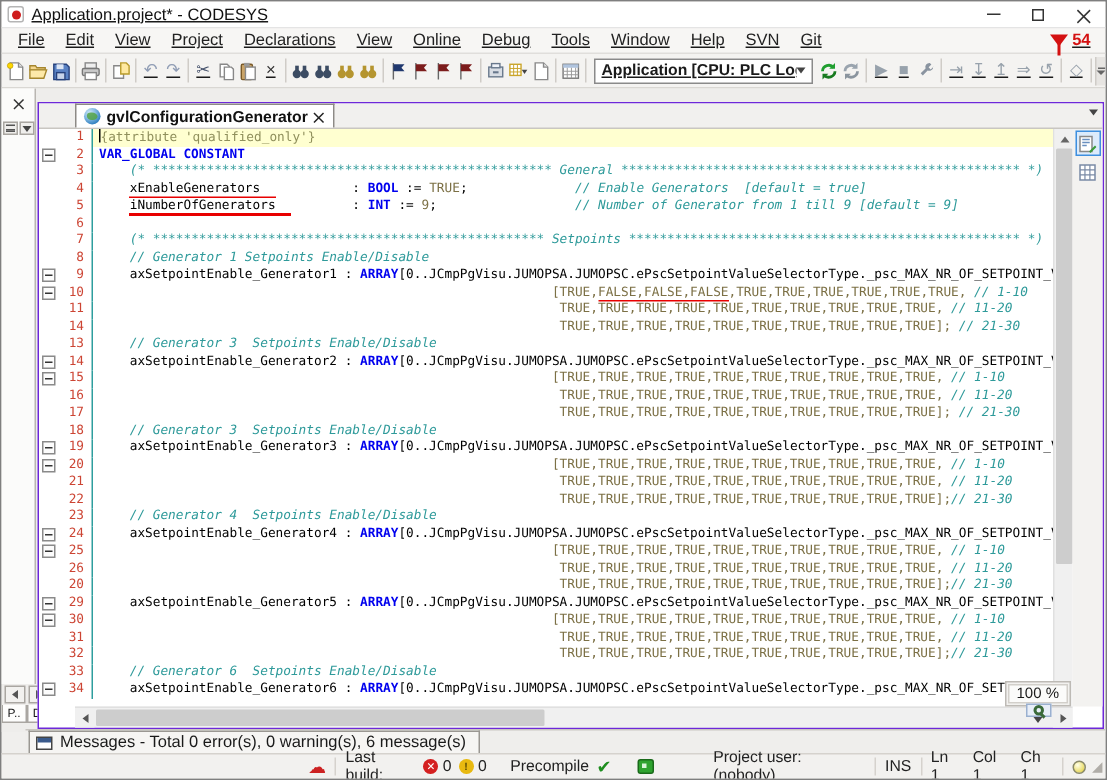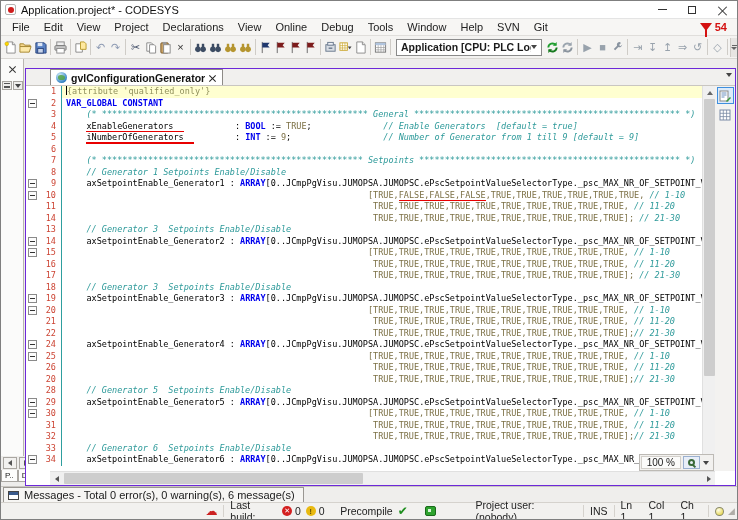--- a/index.html
+++ b/index.html
@@ -1,19 +1,19 @@
 <!DOCTYPE html>
 <html><head>
 <meta charset="utf-8">
 <style>
   html,body{margin:0;padding:0;background:#d4d0c8;}
   *{box-sizing:border-box;}
   .win{width:738px;height:520px;background:#f0efed;border:1px solid #7f7f7f;
        font-family:"Liberation Sans","DejaVu Sans",sans-serif;font-size:11px;color:#1a1a1a;
-       position:relative;overflow:hidden;}
+       position:relative;overflow:hidden;text-decoration:underline;}
   
   .titlebar{height:18px;background:#ffffff;display:flex;align-items:center;padding-left:4px;border-bottom:1px solid #e4e4e4;}
   .applogo{width:11px;height:11px;border:1px solid #b5b5b5;background:#fff;border-radius:2px;display:inline-flex;align-items:center;justify-content:center;margin-right:5px;}
   .applogo i{width:6px;height:6px;background:#cf1c1c;border-radius:50%;}
   .title-text{font-size:11px;color:#111;}
   .wctrl{margin-left:auto;display:flex;height:100%;}
   .wbtn{width:30px;height:100%;display:flex;align-items:center;justify-content:center;}
   .ic-min{width:9px;height:1px;background:#333;}
   .ic-max{width:8px;height:8px;border:1px solid #333;}
   .ic-x{position:relative;width:9px;height:9px;}
@@ -88,28 +88,28 @@
   .vsb{position:absolute;top:17px;bottom:14px;right:20px;width:13px;background:#f0f0f0;border-left:1px solid #e0e0e0;}
   .sb-btn{width:13px;height:13px;background:#f0f0f0;display:flex;align-items:center;justify-content:center;}
   .tri-u{width:0;height:0;border-left:3px solid transparent;border-right:3px solid transparent;border-bottom:4px solid #666;}
   .vthumb{position:absolute;top:13px;left:1px;width:11px;height:72%;background:#cdcdcd;border-radius:1px;}
   .viewbtns{position:absolute;top:17px;right:0;width:20px;bottom:14px;background:#f3f2f0;display:flex;flex-direction:column;align-items:center;padding-top:1px;gap:2px;}
   .vbtn{width:17px;height:17px;border:1px solid transparent;display:flex;align-items:center;justify-content:center;background:#f3f2f0;}
   .vbtn.sel{border:1px solid #3f8fde;background:#dcebfb;}
   .hsb{position:absolute;left:24px;right:20px;bottom:0;height:14px;background:#f0f0f0;border-top:1px solid #e0e0e0;display:flex;align-items:center;}
   .hthumb{height:11px;width:45%;background:#cdcdcd;margin-left:1px;border-radius:1px;}
   .hsb .spacer{flex:1;}
-  .zoomctl{position:absolute;right:21px;bottom:14px;height:17px;display:flex;align-items:center;background:#f2f1ef;border:1px solid #bdbab5;padding:1px;}
+  .zoomctl{position:absolute;right:21px;bottom:14px;height:17px;display:flex;align-items:center;background:#f2f1ef;border:1px solid #bdbab5;padding:1px;flex-direction:column;}
   .zoom-label{font-size:10px;padding:0 5px;background:#fbfbfa;border:1px solid #d2cfca;height:13px;line-height:12px;}
   .zoom-mag{width:17px;height:13px;display:flex;align-items:center;justify-content:center;border:1px solid #9ab0d0;background:#e8eef8;margin-left:2px;}
   .mag{width:7px;height:7px;border:2px solid #3a6a3a;border-radius:50%;position:relative;}
   .mag:after{content:"";position:absolute;right:-3px;bottom:-3px;width:4px;height:2px;background:#3a6a3a;transform:rotate(45deg);}
   .zoom-dd{margin:0 3px;}
   
-  .msgbar{position:absolute;left:0;right:0;bottom:17px;height:16px;background:#efeeec;border-top:1px solid #c9c6c1;display:flex;align-items:center;}
+  .msgbar{position:absolute;left:16px;right:0;bottom:17px;height:16px;background:#efeeec;border-top:1px solid #c9c6c1;display:flex;align-items:center;}
   .msgtab{height:15px;display:flex;align-items:center;gap:5px;border:1px solid #9a9792;border-bottom:none;background:#f6f5f3;margin-left:2px;padding:0 8px 0 4px;}
   .msg-icon{width:11px;height:9px;border:1px solid #444;background:#fff;position:relative;}
   .msg-icon:after{content:"";position:absolute;left:0;top:0;width:9px;height:3px;background:#3a5a8c;}
   
   .statusbar{position:absolute;left:0;right:0;bottom:0;height:17px;background:#f2f1ef;border-top:1px solid #d5d2cd;display:flex;align-items:center;font-size:10.5px;color:#222;}
   .sb-sep{width:1px;height:12px;background:#d5d2cd;margin:0 6px;}
   .cloud{color:#cc2222;font-size:12px;line-height:12px;}
   .errdot,.warndot{width:10px;height:10px;border-radius:50%;display:inline-flex;align-items:center;justify-content:center;color:#fff;font-size:7px;font-weight:bold;}
   .errdot{background:#d42020;}
   .warndot{background:#e8b910;color:#5a4a00;}
@@ -437,25 +437,25 @@
             <div class="crow"><span class="fold"></span><span class="lnum">13</span><span class="ctext"><span>    </span><span class="c">// Generator 3  Setpoints Enable/Disable</span></span></div>
             <div class="crow"><span class="fold"><span class="fbox"></span></span><span class="lnum">14</span><span class="ctext"><span>    </span><span class="">axSetpointEnable_Generator2 : </span><span class="k">ARRAY</span><span class="">[0..JCmpPgVisu.JUMOPSA.JUMOPSC.ePscSetpointValueSelectorType._psc_MAX_NR_OF_SETPOINT_VALUES -</span></span></div>
             <div class="crow"><span class="fold"><span class="fbox"></span></span><span class="lnum">15</span><span class="ctext"><span>                                                           </span><span class="v">[TRUE,TRUE,TRUE,TRUE,TRUE,TRUE,TRUE,TRUE,TRUE,TRUE,</span><span class="c"> // 1-10</span></span></div>
             <div class="crow"><span class="fold"></span><span class="lnum">16</span><span class="ctext"><span>                                                            </span><span class="v">TRUE,TRUE,TRUE,TRUE,TRUE,TRUE,TRUE,TRUE,TRUE,TRUE,</span><span class="c"> // 11-20</span></span></div>
             <div class="crow"><span class="fold"></span><span class="lnum">17</span><span class="ctext"><span>                                                            </span><span class="v">TRUE,TRUE,TRUE,TRUE,TRUE,TRUE,TRUE,TRUE,TRUE,TRUE];</span><span class="c"> // 21-30</span></span></div>
             <div class="crow"><span class="fold"></span><span class="lnum">18</span><span class="ctext"><span>    </span><span class="c">// Generator 3  Setpoints Enable/Disable</span></span></div>
             <div class="crow"><span class="fold"><span class="fbox"></span></span><span class="lnum">19</span><span class="ctext"><span>    </span><span class="">axSetpointEnable_Generator3 : </span><span class="k">ARRAY</span><span class="">[0..JCmpPgVisu.JUMOPSA.JUMOPSC.ePscSetpointValueSelectorType._psc_MAX_NR_OF_SETPOINT_VALUES -</span></span></div>
             <div class="crow"><span class="fold"><span class="fbox"></span></span><span class="lnum">20</span><span class="ctext"><span>                                                           </span><span class="v">[TRUE,TRUE,TRUE,TRUE,TRUE,TRUE,TRUE,TRUE,TRUE,TRUE,</span><span class="c"> // 1-10</span></span></div>
             <div class="crow"><span class="fold"></span><span class="lnum">21</span><span class="ctext"><span>                                                            </span><span class="v">TRUE,TRUE,TRUE,TRUE,TRUE,TRUE,TRUE,TRUE,TRUE,TRUE,</span><span class="c"> // 11-20</span></span></div>
             <div class="crow"><span class="fold"></span><span class="lnum">22</span><span class="ctext"><span>                                                            </span><span class="v">TRUE,TRUE,TRUE,TRUE,TRUE,TRUE,TRUE,TRUE,TRUE,TRUE];</span><span class="c">// 21-30</span></span></div>
+            <div class="crow"><span class="fold"></span><span class="lnum">23</span><span class="ctext"><span>    </span><span class="c">// Generator 4  Setpoints Enable/Disable</span></span></div>
             <div class="crow"><span class="fold"><span class="fbox"></span></span><span class="lnum">24</span><span class="ctext"><span>    </span><span class="">axSetpointEnable_Generator4 : </span><span class="k">ARRAY</span><span class="">[0..JCmpPgVisu.JUMOPSA.JUMOPSC.ePscSetpointValueSelectorType._psc_MAX_NR_OF_SETPOINT_VALUES -</span></span></div>
             <div class="crow"><span class="fold"><span class="fbox"></span></span><span class="lnum">25</span><span class="ctext"><span>                                                           </span><span class="v">[TRUE,TRUE,TRUE,TRUE,TRUE,TRUE,TRUE,TRUE,TRUE,TRUE,</span><span class="c"> // 1-10</span></span></div>
             <div class="crow"><span class="fold"></span><span class="lnum">26</span><span class="ctext"><span>                                                            </span><span class="v">TRUE,TRUE,TRUE,TRUE,TRUE,TRUE,TRUE,TRUE,TRUE,TRUE,</span><span class="c"> // 11-20</span></span></div>
             <div class="crow"><span class="fold"></span><span class="lnum">20</span><span class="ctext"><span>                                                            </span><span class="v">TRUE,TRUE,TRUE,TRUE,TRUE,TRUE,TRUE,TRUE,TRUE,TRUE];</span><span class="c">// 21-30</span></span></div>
-            <div class="crow"><span class="fold"></span><span class="lnum">28</span><span class="ctext"><span>    </span><span class="c">// Generator 5  Setpoints Enable/Disable</span></span></div>
             <div class="crow"><span class="fold"><span class="fbox"></span></span><span class="lnum">29</span><span class="ctext"><span>    </span><span class="">axSetpointEnable_Generator5 : </span><span class="k">ARRAY</span><span class="">[0..JCmpPgVisu.JUMOPSA.JUMOPSC.ePscSetpointValueSelectorType._psc_MAX_NR_OF_SETPOINT_VALUES -</span></span></div>
             <div class="crow"><span class="fold"><span class="fbox"></span></span><span class="lnum">30</span><span class="ctext"><span>                                                           </span><span class="v">[TRUE,TRUE,TRUE,TRUE,TRUE,TRUE,TRUE,TRUE,TRUE,TRUE,</span><span class="c"> // 1-10</span></span></div>
             <div class="crow"><span class="fold"></span><span class="lnum">31</span><span class="ctext"><span>                                                            </span><span class="v">TRUE,TRUE,TRUE,TRUE,TRUE,TRUE,TRUE,TRUE,TRUE,TRUE,</span><span class="c"> // 11-20</span></span></div>
             <div class="crow"><span class="fold"></span><span class="lnum">32</span><span class="ctext"><span>                                                            </span><span class="v">TRUE,TRUE,TRUE,TRUE,TRUE,TRUE,TRUE,TRUE,TRUE,TRUE];</span><span class="c">// 21-30</span></span></div>
             <div class="crow"><span class="fold"></span><span class="lnum">33</span><span class="ctext"><span>    </span><span class="c">// Generator 6  Setpoints Enable/Disable</span></span></div>
             <div class="crow"><span class="fold"><span class="fbox"></span></span><span class="lnum">34</span><span class="ctext"><span>    </span><span class="">axSetpointEnable_Generator6 : </span><span class="k">ARRAY</span><span class="">[0..JCmpPgVisu.JUMOPSA.JUMOPSC.ePscSetpointValueSelectorType._psc_MAX_NR_OF_SETPOINT_VALUES -</span></span></div>
           </div>
       </div>
 
       <div class="vsb">

